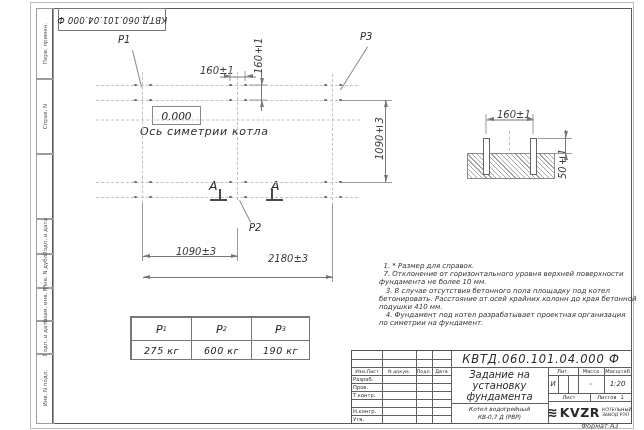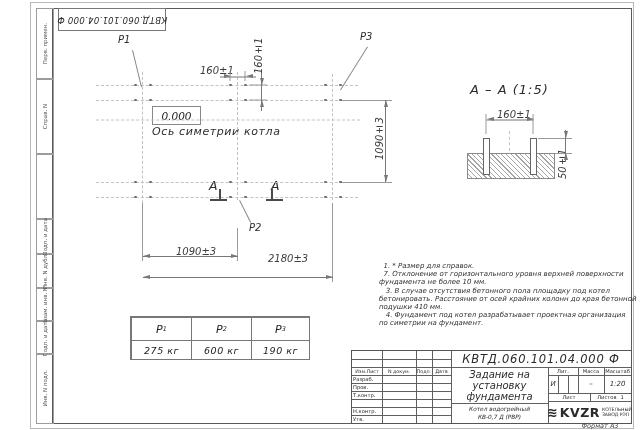--- a/index.html
+++ b/index.html
@@ -98,32 +98,31 @@
       <span class="vt">Инв. N подл.</span>
     </div>
 
   <div class="lbl" style="left:118px;top:34px;">P1</div>
   <div class="lbl" style="left:360px;top:31px;">P3</div>
   <div class="lbl" style="left:249px;top:222px;">P2</div>
 
   <div class="elev">
       <span>0.000</span>
     </div>
-  <div class="lbl" style="left:152px;top:125px;font-size:11px;letter-spacing:.6px;">Ось симетрии котла</div>
+  <div class="lbl" style="left:140px;top:125px;font-size:11px;letter-spacing:.6px;">Ось симетрии котла</div>
 
   <div class="dimtxt" style="left:200px;top:65px;">160±1</div>
   <div class="dimtxt vt" style="left:253px;top:46px;height:28px;">160±1</div>
   <div class="dimtxt vt" style="left:374px;top:122px;height:38px;">1090±3</div>
   <div class="dimtxt" style="left:176px;top:246px;">1090±3</div>
   <div class="dimtxt" style="left:224px;top:253px;margin-left:44px;">2180±3</div>
 
   <div class="lbl" style="left:209px;top:178px;font-size:12.5px;">А</div>
   <div class="lbl" style="left:271px;top:178px;font-size:12.5px;">А</div>
 
-  <div class="lbl" style="left:470px;top:82px;font-size:13px;letter-spacing:1px;">А – А (1:5)</div>
   <div class="found"></div>
   <div class="bolt" style="left:483px;top:138px;"></div>
   <div class="bolt" style="left:530px;top:138px;"></div>
   <div class="dimtxt" style="left:497px;top:109px;">160±1</div>
   <div class="dimtxt vt" style="left:557px;top:155px;height:24px;">50±1</div>
 
   <div class="notes">
     <div>  1. * Размер для справок.</div>
     <div>  7. Отклонение от горизонтального уровня верхней поверхности</div>
     <div>фундамента не более 10 мм.</div>

